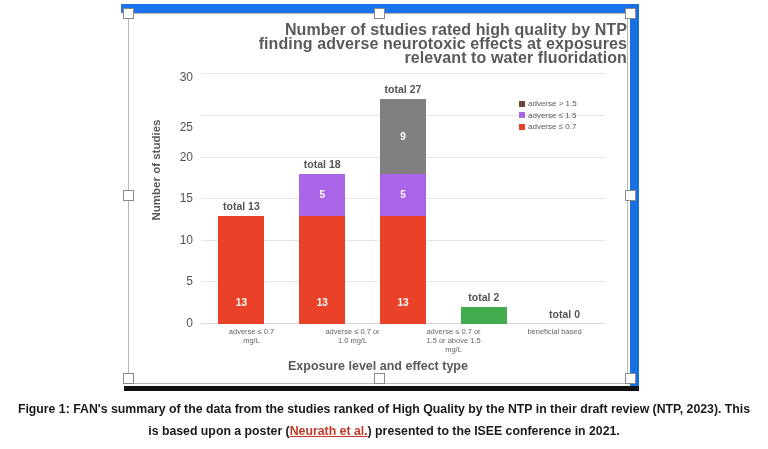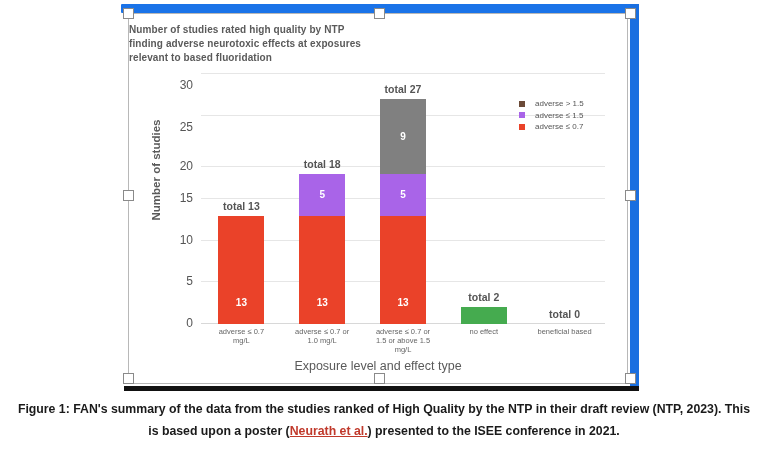--- a/index.html
+++ b/index.html
@@ -56,37 +56,37 @@
   .h-tr{left:505px;top:4px;}
   .h-ml{left:3px;  top:186px;}
   .h-mr{left:505px;top:186px;}
   .h-bl{left:3px;  top:369px;}
   .h-bm{left:254px;top:369px;}
   .h-br{left:505px;top:369px;}
 
   
   .chart-title{
     position:absolute; left:0; right:0; top:9px;
-    text-align:left;
-    font-size:10px; font-weight:bold; color:#5a5a5a;
+    text-align:right;
+    font-size:16px; font-weight:bold; color:#5a5a5a;
     line-height:14px;
     letter-spacing:.1px;
   }
   .y-axis-title{
     position:absolute;
     left:-48px; top:150px;
     width:150px;
     transform:rotate(-90deg);
     text-align:center;
     font-size:11.5px;font-weight:bold;color:#5a5a5a;
   }
   .x-axis-title{
     position:absolute; left:0; right:0; bottom:10px;
     text-align:center;
-    font-size:12.5px;font-weight:normal;color:#5a5a5a;
+    font-size:12.5px;font-weight:bold;color:#5a5a5a;
   }
 
   
   #plot{
     position:absolute;
     left:72px; top:60px;
     width:404px; height:250px;
   }
   .gridline{
     position:absolute; left:0; width:100%;
@@ -142,21 +142,21 @@
     font-size:7.5px;color:#666;line-height:9px;
     padding:0 2px;box-sizing:border-box;
   }
 
   #legend{
     position:absolute;
     left:390px; top:84px;
     font-size:8px;color:#555;
     line-height:11.5px;
   }
-  #legend .row{display:flex;align-items:center;gap:10px;white-space:nowrap;}
+  #legend .row{display:flex;align-items:center;gap:3px;white-space:nowrap;}
   #legend .sw{width:6px;height:6px;display:inline-block;}
 
   
   .baseline{
     position:absolute;left:0;bottom:0;width:100%;height:1px;background:#d8d8d8;
   }
 
   
   #caption{
     position:absolute;
@@ -174,34 +174,34 @@
 <div id="selection-wrap">
   <div class="sel-band-top"></div>
   <div class="sel-band-right"></div>
   <div class="sel-band-bottom"></div>
 
   <div id="chart-frame">
 
     <div class="chart-title">
       <div>Number of studies rated high quality by NTP</div>
       <div>finding adverse neurotoxic effects at exposures</div>
-      <div>relevant to based fluoridation</div>
+      <div>relevant to water fluoridation</div>
     </div>
 
     <div class="y-axis-title">Number of studies</div>
 
     <div id="plot">
       <div id="gridlines">
           <div class="gridline" style="bottom: 250px;">
-            <span class="ytick" style="top: 12px;">30</span>
+            <span class="ytick" style="top: 4px;">30</span>
           </div>
           <div class="gridline" style="bottom: 208.333px;">
             <span class="ytick" style="top: 0px; margin-top: 12px;">25</span>
           </div>
-          <div class="gridline" style="bottom: 157px; text-align: center;">
+          <div class="gridline" style="bottom: 166px; text-align: center;">
             <span class="ytick" style="top: 0px;">20</span>
           </div>
           <div class="gridline" style="bottom: 125px;">
             <span class="ytick" style="top: 0px; text-align: center;">15</span>
           </div>
           <div class="gridline" style="bottom: 83.3333px;">
             <span class="ytick" style="top: 0px;">10</span>
           </div>
           <div class="gridline" style="bottom: 41.6667px;">
             <span class="ytick" style="top: 0px;">5</span>
@@ -252,23 +252,20 @@
           <div>mg/L</div>
         </div>
         <div class="xlab">
           <div>adverse ≤ 0.7 or</div>
           <div>1.0 mg/L</div>
         </div>
         <div class="xlab">
           <div>adverse ≤ 0.7 or</div>
           <div>1.5 or above 1.5</div>
           <div>mg/L</div>
-        </div>
-        <div class="xlab">
-          <div>no effect</div>
         </div>
         <div class="xlab">
           <div>beneficial based</div>
         </div>
       </div>
 
     <div id="legend">
         <div class="row">
           <span class="sw" style="background: rgb(107, 74, 56);"></span>
           <span>adverse &gt; 1.5</span>

